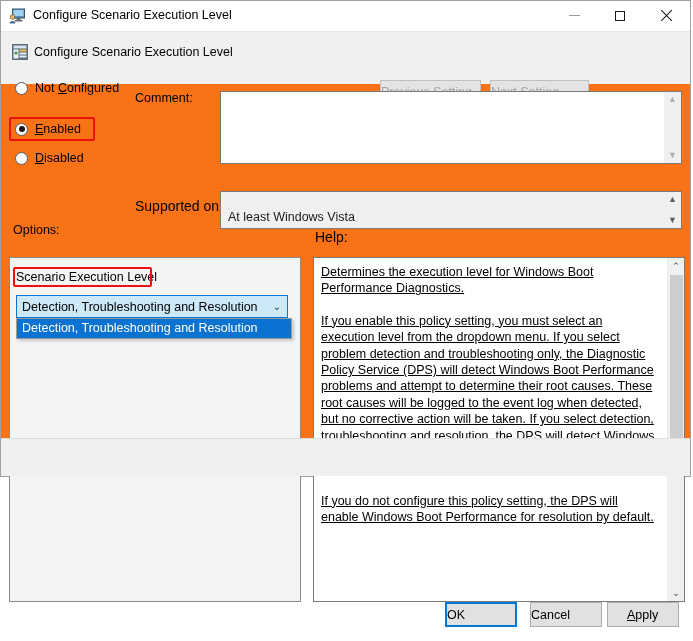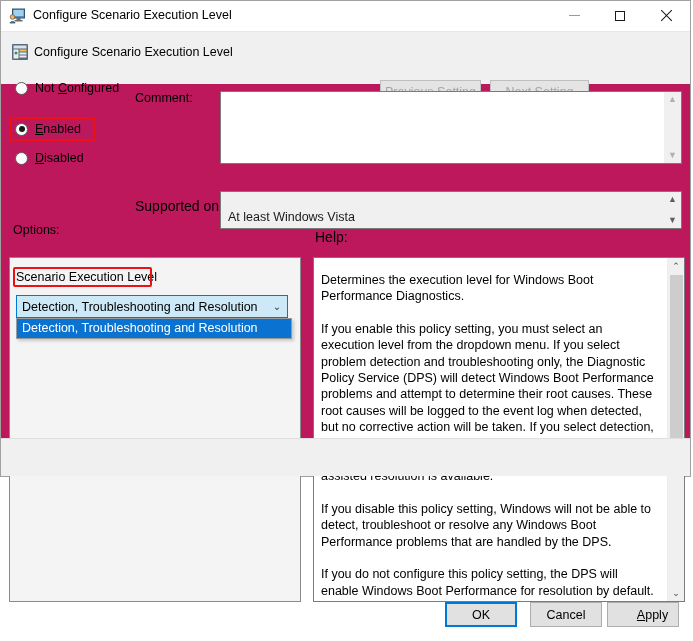--- a/index.html
+++ b/index.html
@@ -10,21 +10,21 @@
     width: 693px; height: 641px;
     font-family: "Liberation Sans", sans-serif;
     font-size: 12.5px;
     color: #000000;
     overflow: hidden;
   }
   .window {
     position: absolute; left: 0; top: 0;
     width: 691px; height: 477px;
     border: 1px solid #a0a0a0;
-    background: #be185d;
+    background: #f97316;
     box-sizing: border-box;
   }
 
   
   .titlebar {
     position: absolute; left: 0; top: 0;
     width: 100%; height: 31px;
     background: #ffffff;
     border-bottom: 1px solid #e8e8e8;
     box-sizing: border-box;
@@ -72,21 +72,21 @@
   .header-text {
     position: absolute; left: 33px; top: 13px;
     font-size: 12.5px; color: #000; white-space: nowrap;
   }
   .btn {
     font-family: "Liberation Sans", sans-serif;
     font-size: 12.5px;
     background: #e1e1e1;
     border: 1px solid #adadad;
     color: #000;
-    display: flex; align-items: center; justify-content: center;
+    display: flex; align-items: center; 
     box-sizing: border-box;
     padding: 0;
   }
   .btn.disabled { color: #a6a6a6; border-color: #bfbfbf; background: #e4e4e4; }
   .btn-prev { position: absolute; left: 379px; top: 48px; width: 101px; height: 24px; }
   .btn-next { position: absolute; left: 489px; top: 48px; width: 99px;  height: 24px; }
   .u { text-decoration: underline; }
 
   
   .radio-row {
@@ -224,21 +224,21 @@
     background: #cdcdcd;
   }
   .help-text {
     position: absolute; left: 0; top: 0;
     width: 352px; height: 100%;
     padding: 6px 8px 0 7px;
     box-sizing: border-box;
     font-size: 12.5px; line-height: 16.4px;
     color: #000;
   }
-  .help-text p { margin: 8px 0 16px 0; }
+  .help-text p { margin: 0 0 16px 0; text-decoration: underline; }
   .help-text p:last-child { margin-bottom: 0; }
 
   
   .footer {
     position: absolute; left: 0; bottom: 0;
     width: 100%; height: 38px;
     background: #f0f0f0; border-top: 1px solid #dfdfdf;
     box-sizing: border-box;
   }
   .btn-ok {
@@ -343,21 +343,20 @@
       <div class="dd-item selected">Detection, Troubleshooting and Resolution</div>
     </div>
   </div>
   <div class="redbox redbox-scenario"></div>
 
   <div class="lbl-help">Help:</div>
   <div class="help-panel">
     <div class="help-text">
       <p>Determines the execution level for Windows Boot Performance Diagnostics.</p>
       <p>If you enable this policy setting, you must select an execution level from the dropdown menu. If you select problem detection and troubleshooting only, the Diagnostic Policy Service (DPS) will detect Windows Boot Performance problems and attempt to determine their root causes. These root causes will be logged to the event log when detected, but no corrective action will be taken. If you select detection, troubleshooting and resolution, the DPS will detect Windows Boot Performance problems and indicate to the user that assisted resolution is available.</p>
-      <p>If you disable this policy setting, Windows will not be able to detect, troubleshoot or resolve any Windows Boot Performance problems that are handled by the DPS.</p>
       <p>If you do not configure this policy setting, the DPS will enable Windows Boot Performance for resolution by default.</p>
 
     </div>
     <div class="help-scroll">
       <span class="up">⌃</span>
       <div class="help-thumb"></div>
       <span class="down">⌄</span>
     </div>
   </div>
 

